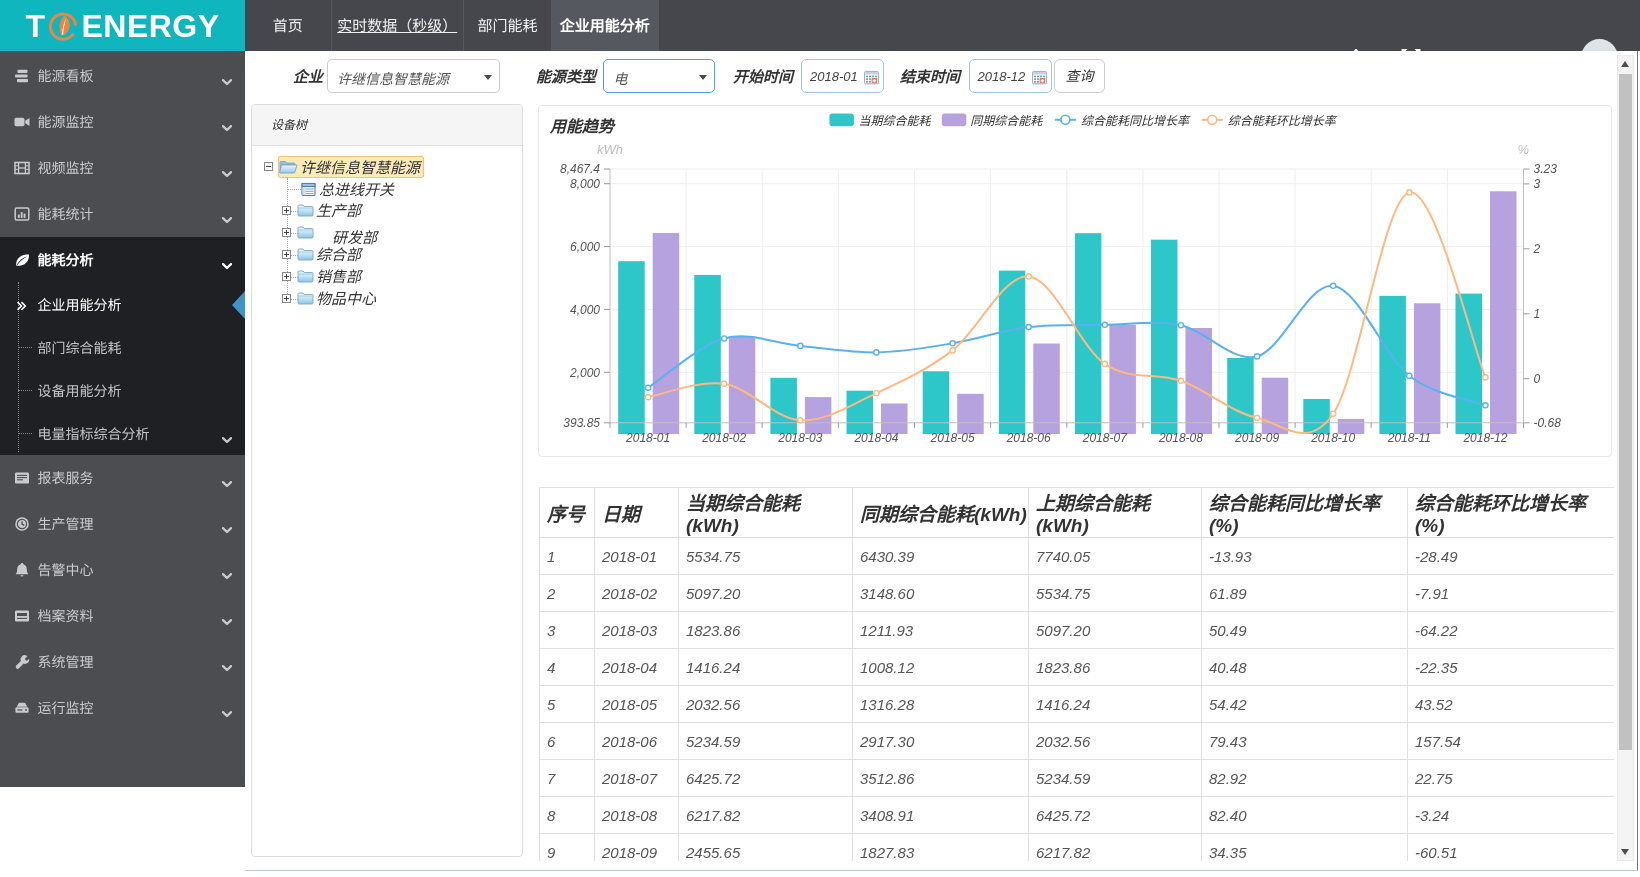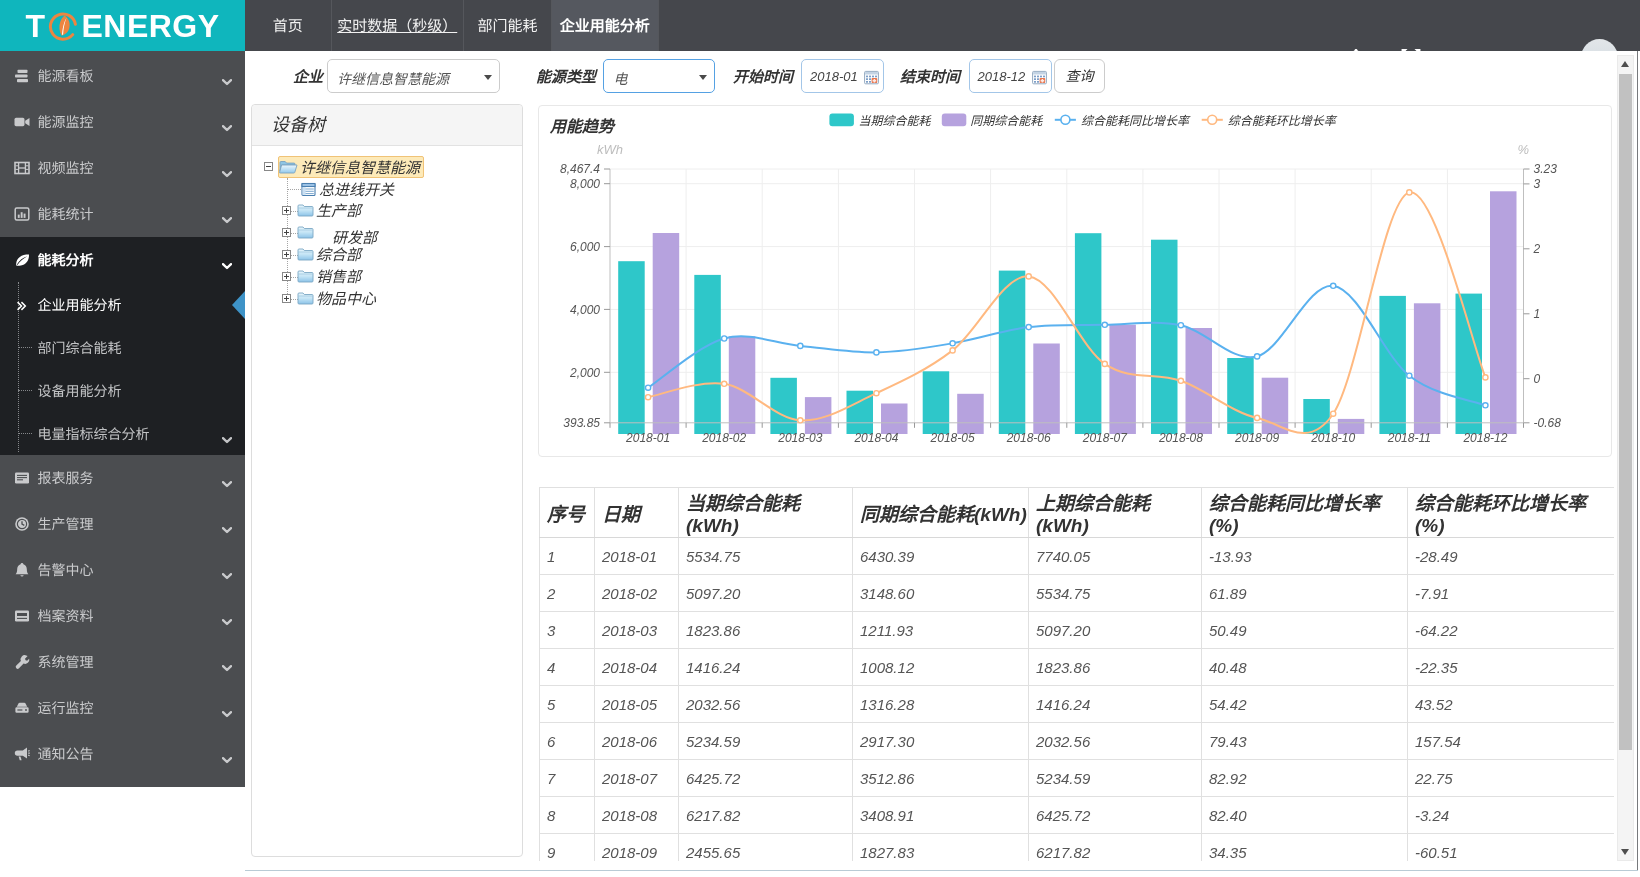--- a/index.html
+++ b/index.html
@@ -33,21 +33,21 @@
 
 
 #main { position:absolute; left:245px; top:51px; width:1395px; height:826px; background:#fff;font-style:italic; }
 .flabel { position:absolute; top:17px; font-size:15px; font-weight:bold; color:#333; line-height:18px; }
 .fsel { position:absolute; top:8px; height:34px; background:#fff; border:1px solid #ccc; border-radius:5px; font-size:14px; color:#555; }
 .fsel .tx { position:absolute; left:9px; top:8px; }
 .tri { position:absolute; width:0; height:0; border-left:4px solid transparent; border-right:4px solid transparent; border-top:5.5px solid #4a4a4a; right:7px; top:15px; }
 
 
 #treep { position:absolute; left:6px; top:53px; width:272px; height:753px; border:1px solid #ddd; border-radius:4px; background:#fff; }
-#treep .hd { height:41px; background:#f5f5f5; border-bottom:1px solid #e2e2e2; border-radius:4px 4px 0 0; line-height:41px; padding-left:19px; font-size:18px; color:#333; }
+#treep .hd { height:41px; background:#f5f5f5; border-bottom:1px solid #e2e2e2; border-radius:4px 4px 0 0; line-height:41px; padding-left:19px; font-size:12px; color:#333; }
 .tnode { position:absolute; font-size:15px; color:#333; line-height:18px; }
 .expander { position:absolute; width:9px; height:9px; background:#fff; border:1px solid #888; }
 .expander i { position:absolute; background:#444; }
 .exp-h { left:1px; top:3px; width:5px; height:1px; }
 .exp-v { left:3px; top:1px; width:1px; height:5px; }
 
 
 #chartc { position:absolute; left:293px; top:54px; width:1074px; height:352px; border:1px solid #e8e8e8; border-radius:4px; background:#fff; }
 #chartc .ttl { position:absolute; left:11px; top:7px; font-size:16px; font-weight:bold; color:#333; }
 
@@ -254,31 +254,20 @@
         </svg></span>
     </div>
 <div class="sitem" style="top:634px;">
       <span class="sic"><svg width="16" height="16" viewBox="0 0 16 16">
           <path d="M2.8 6.8 L4.6 3.3 a1.2 1.2 0 0 1 1-0.6 h4.8 a1.2 1.2 0 0 1 1 0.6 L13.2 6.8 Z" fill="#c9cacc"></path>
           <rect x="1.4" y="7.2" width="13.2" height="5.6" rx="1.2" fill="#c9cacc"></rect>
           <line x1="3.4" y1="10" x2="8.4" y2="10" stroke="#4b4d50" stroke-width="1.2"></line>
           <circle cx="12" cy="10" r="0.9" fill="#4b4d50"></circle>
         </svg></span>
       <span class="stx">运行监控</span>
-      <span class="chev"><svg width="10" height="7" viewBox="0 0 10 7">
-          <path d="M1 1.2 L5 5 L9 1.2" fill="none" stroke="#c9cacc" stroke-width="2.4" stroke-linecap="round" stroke-linejoin="round"></path>
-        </svg></span>
-    </div>
-<div class="sitem" style="top:680px;">
-      <span class="sic"><svg width="16" height="16" viewBox="0 0 16 16">
-          <path d="M13 1.6 V12.6 L8.8 9.7 H3.4 A1.9 1.9 0 0 1 3.4 4.5 L8.8 4.5 Z" fill="#c9cacc"></path>
-          <path d="M4.6 10.4 L5.8 14.2 H7.6 L6.5 10.4 Z" fill="#c9cacc"></path>
-          <path d="M14.2 5.2 L15.6 4.4 M14.2 7.1 H15.8 M14.2 9 L15.6 9.8" stroke="#c9cacc" stroke-width="1.1"></path>
-        </svg></span>
-      <span class="stx">通知公告</span>
       <span class="chev"><svg width="10" height="7" viewBox="0 0 10 7">
           <path d="M1 1.2 L5 5 L9 1.2" fill="none" stroke="#c9cacc" stroke-width="2.4" stroke-linecap="round" stroke-linejoin="round"></path>
         </svg></span>
     </div>
 </div>
 
 <div id="main">
   <div class="flabel" style="left:48px;">企业</div>
   <div class="fsel" style="left:82px; width:173px;">
       <span class="tx">许继信息智慧能源</span>

